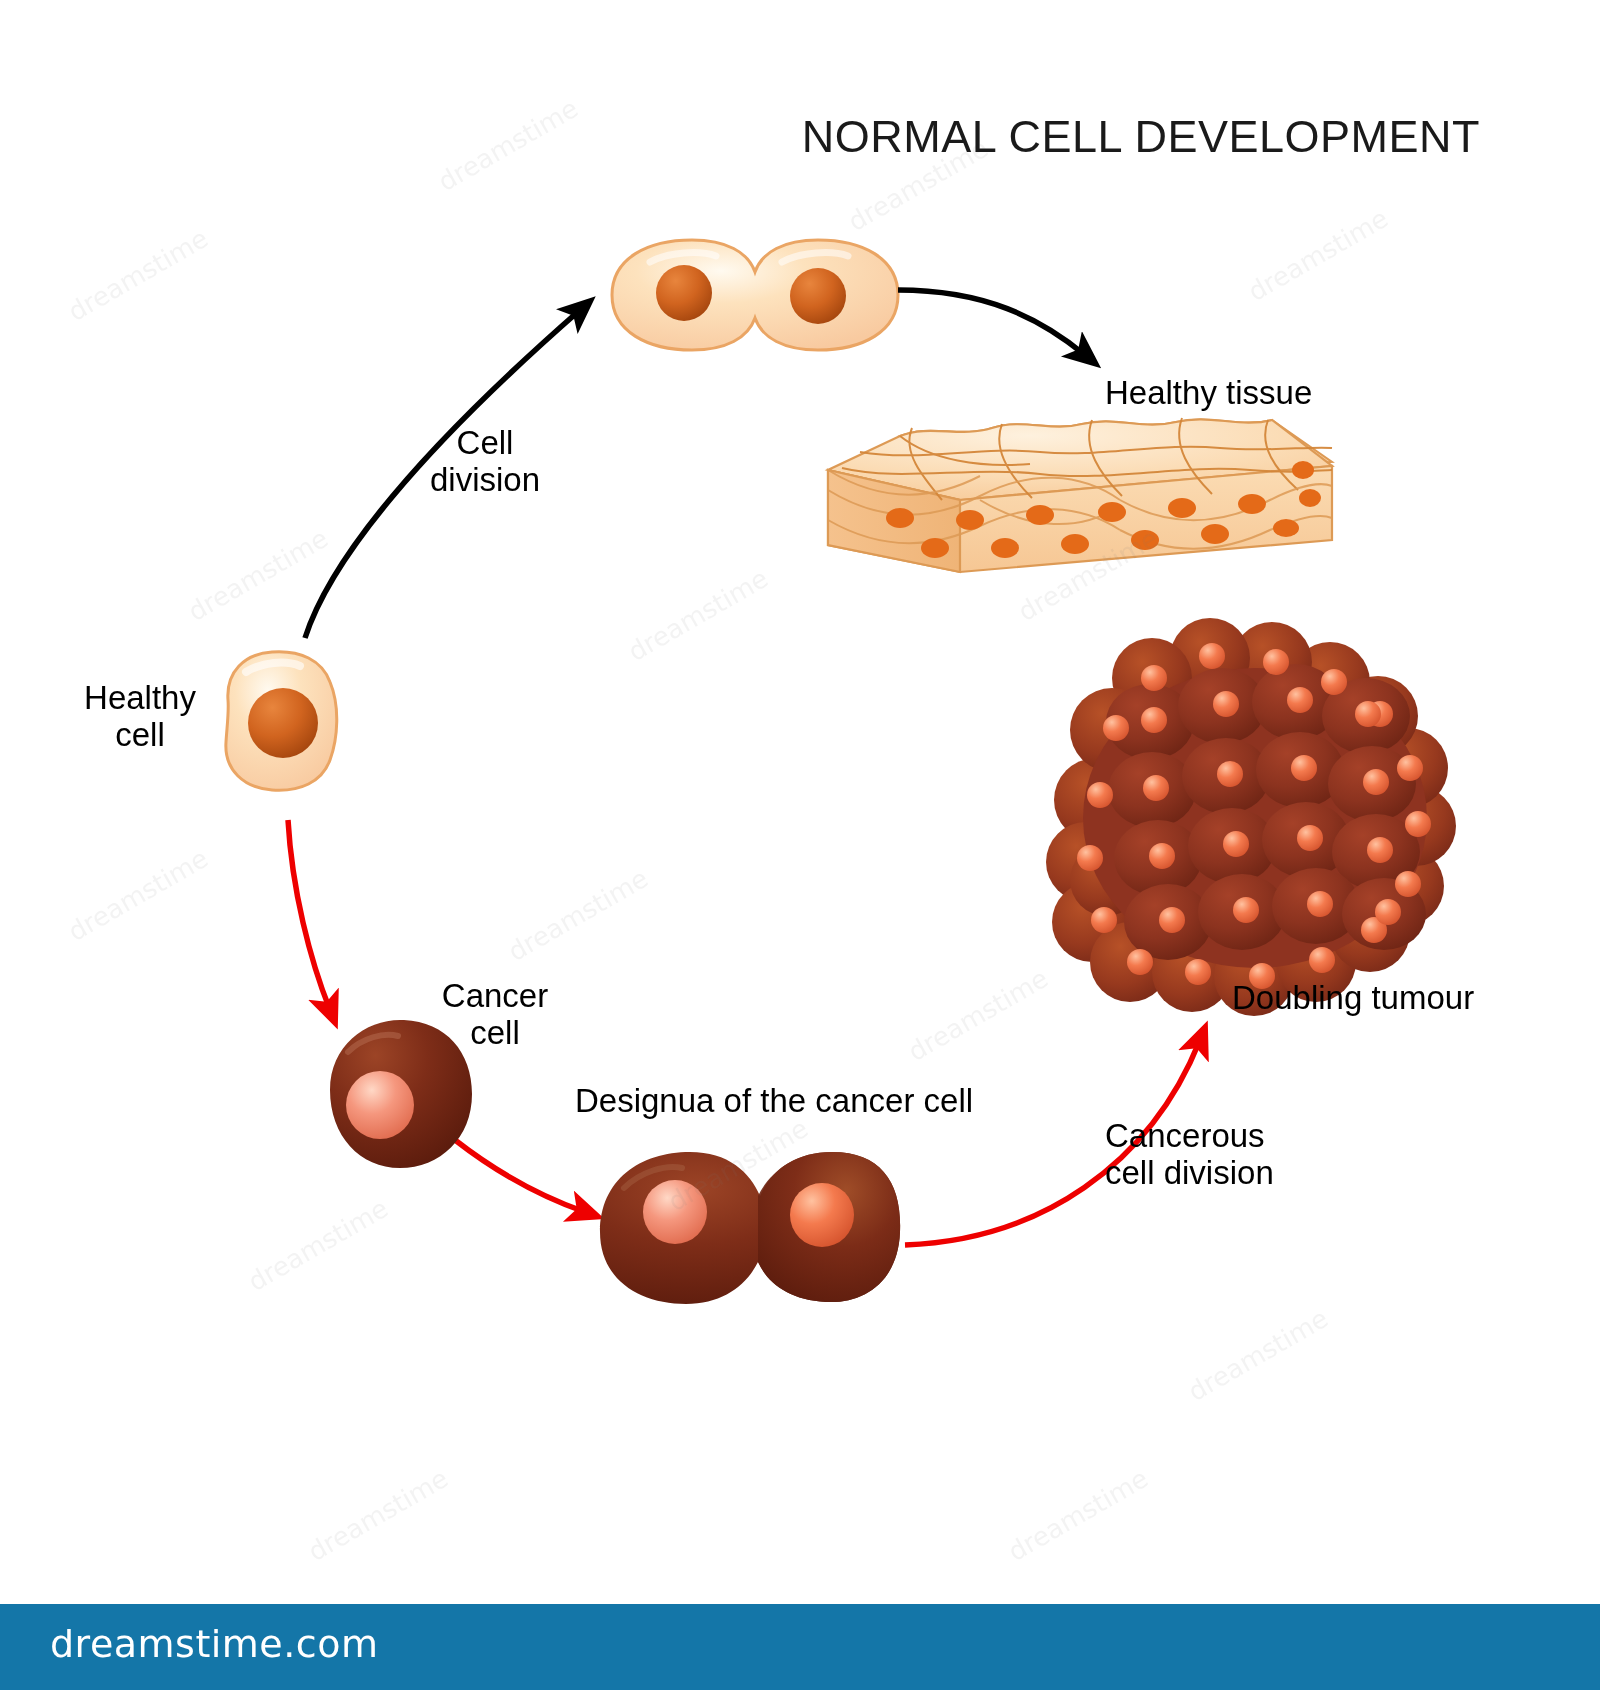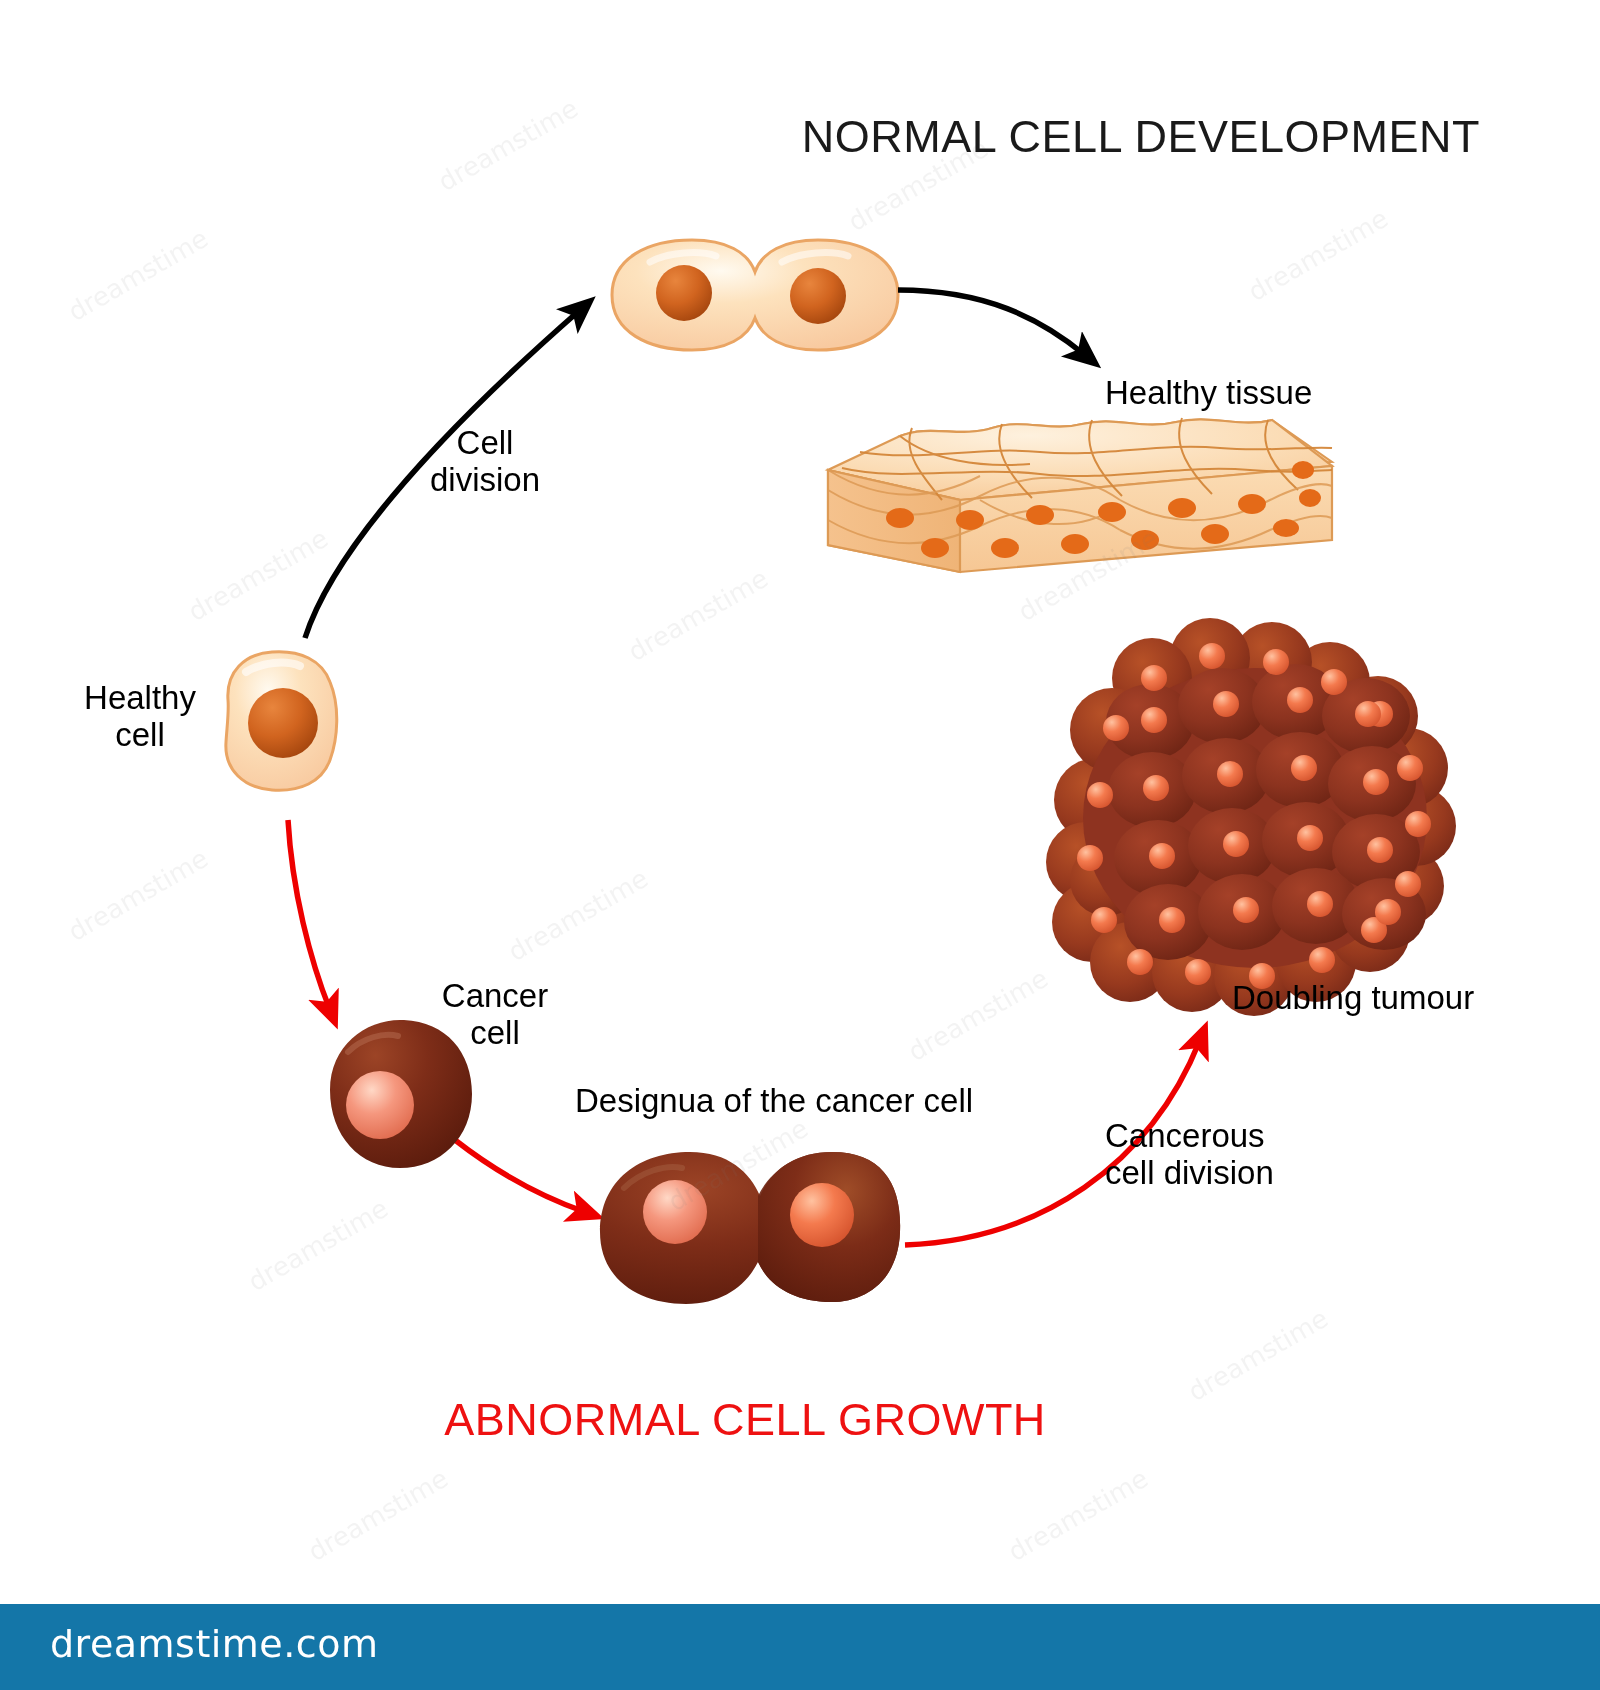--- a/index.html
+++ b/index.html
@@ -425,18 +425,17 @@
   <div class="label" id="label-cancer-cell">Cancer
 cell</div>
 
   <div class="label" id="label-doubling">Designua of the cancer cell</div>
 
   <div class="label" id="label-cancerous-division">Cancerous
 cell division</div>
 
   <div class="label" id="label-malignant-tumour">Doubling tumour</div>
 
-  <div class="label" id="title-abnormal">ABNORMAL CELL GROWTH</div>
 
   <div class="footer-bar"></div>
   <div class="footer-logo">dreamstime.com</div>
 
 </div>
 
 </body></html>

